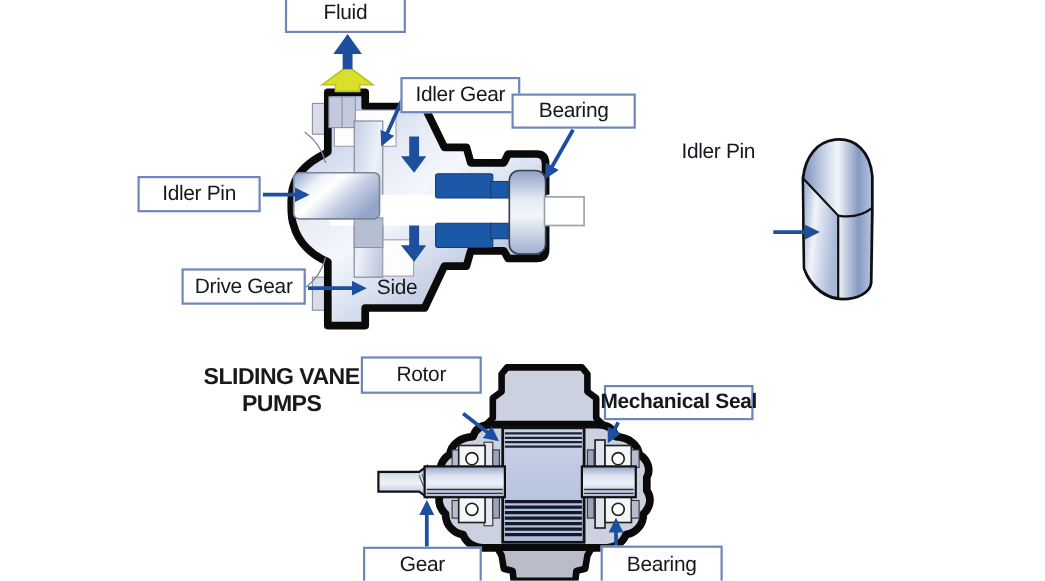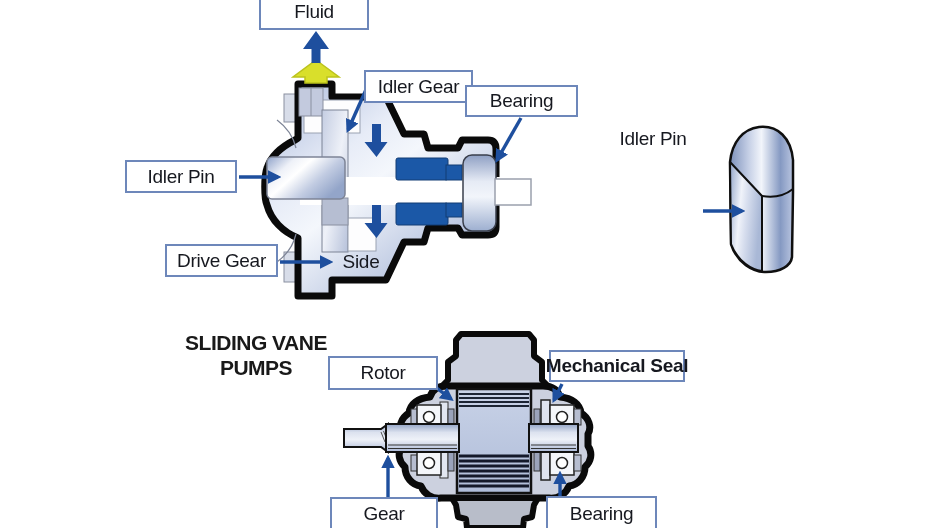--- a/index.html
+++ b/index.html
@@ -207,21 +207,21 @@
 
 <div class="callout" style="left:125px;top:160px;width:112px;height:33px;">
       <span>Idler Pin</span>
     </div>
 
 <div class="callout" style="left:165px;top:244px;width:113px;height:33px;">
       <span>Drive Gear</span>
     </div>
 
 
-<div class="callout" style="left:328px;top:356px;width:110px;height:34px;">
+<div class="callout" style="left:328px;top:324px;width:110px;height:34px;">
       <span>Rotor</span>
     </div>
 
 <div class="callout" style="left:549px;top:350px;width:136px;height:32px;font-weight:bold;">
       <span>Mechanical Seal</span>
     </div>
 
 <div class="callout" style="left:330px;top:497px;width:108px;height:34px;">
       <span>Gear</span>
     </div>

